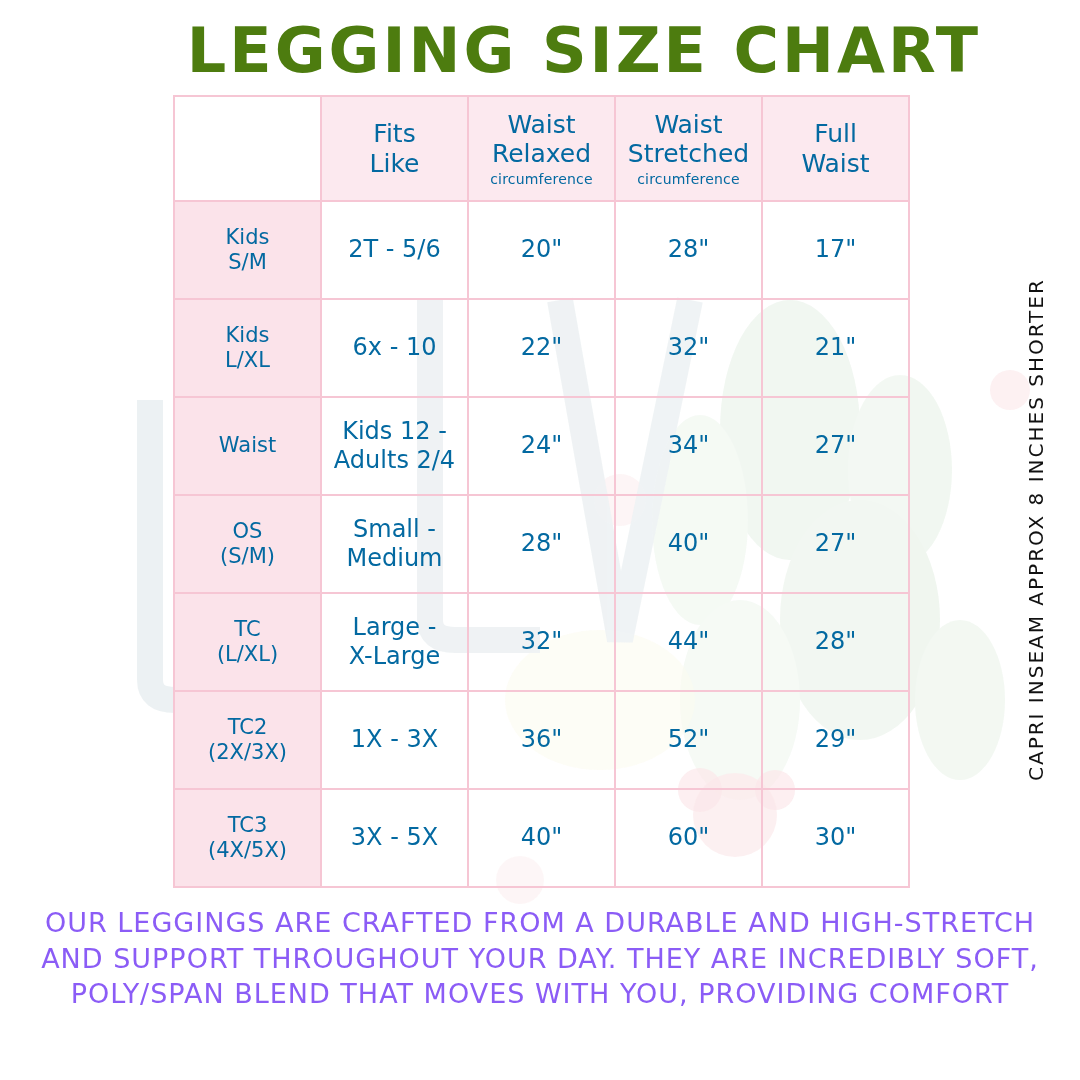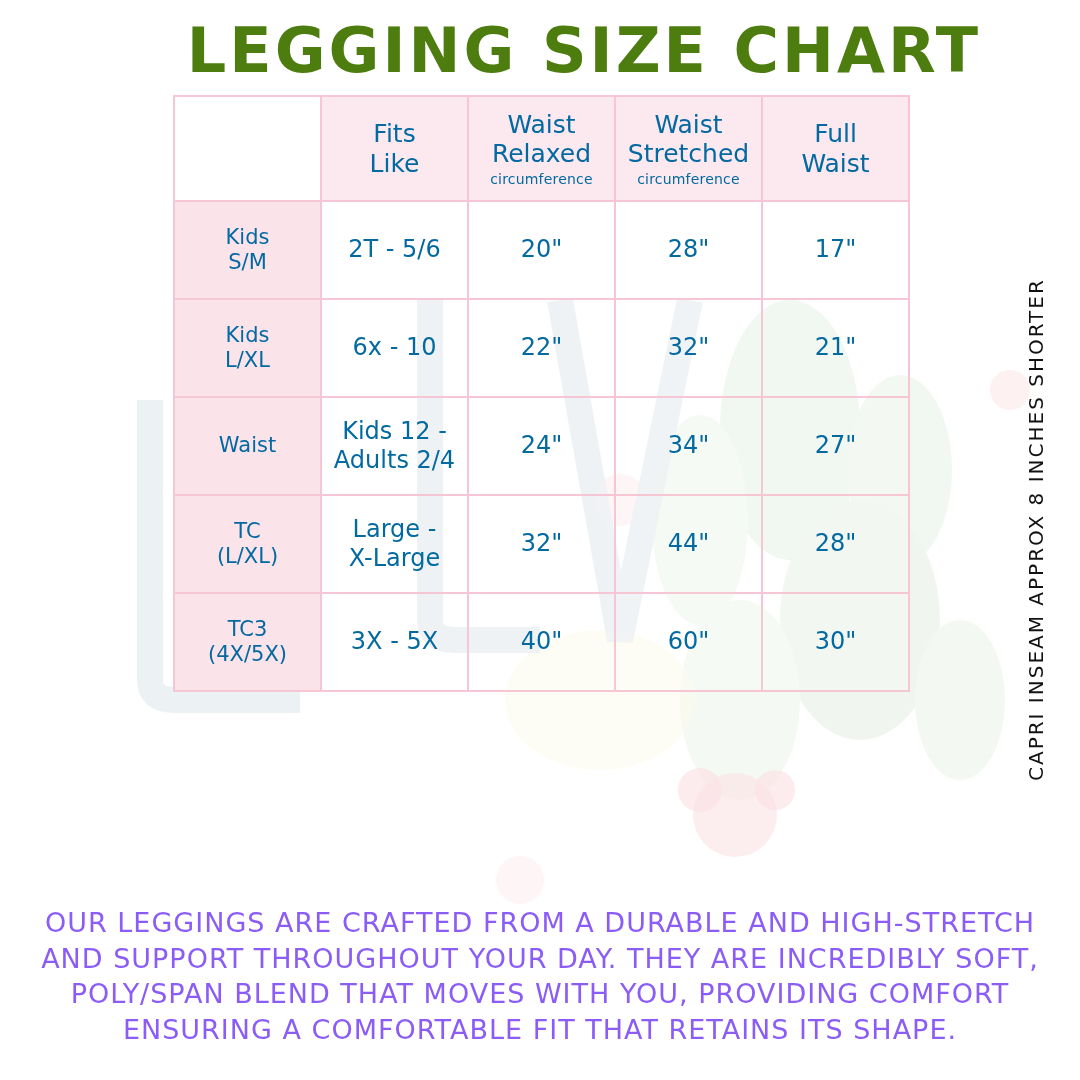--- a/index.html
+++ b/index.html
@@ -236,35 +236,60 @@
         </td>
         <td class="cell">
           <span>Kids 12 -</span><br>
           <span>Adults 2/4</span>
         </td>
         <td class="cell">24"</td>
         <td class="cell">34"</td>
         <td class="cell">27"</td>
       </tr>
 
+      <tr>
+        <td class="rowhead">
+          <span>OS</span>
+          <span class="small">(S/M)</span>
+        </td>
+        <td class="cell">
+          <span>Small -</span><br>
+          <span>Medium</span>
+        </td>
+        <td class="cell">28"</td>
+        <td class="cell">40"</td>
+        <td class="cell">27"</td>
+      </tr>
 
       <tr>
         <td class="rowhead">
           <span>TC</span>
           <span class="small">(L/XL)</span>
         </td>
         <td class="cell">
           <span>Large -</span><br>
           <span>X-Large</span>
         </td>
         <td class="cell">32"</td>
         <td class="cell">44"</td>
         <td class="cell">28"</td>
       </tr>
 
+      <tr>
+        <td class="rowhead">
+          <span>TC2</span>
+          <span class="small">(2X/3X)</span>
+        </td>
+        <td class="cell">
+          <span>1X - 3X</span>
+        </td>
+        <td class="cell">36"</td>
+        <td class="cell">52"</td>
+        <td class="cell">29"</td>
+      </tr>
 
       <tr>
         <td class="rowhead">
           <span>TC3</span>
           <span class="small">(4X/5X)</span>
         </td>
         <td class="cell">
           <span>3X - 5X</span>
         </td>
         <td class="cell">40"</td>
@@ -275,14 +300,13 @@
     </tbody>
   </table>
 </div>
 
 <div id="side-note">CAPRI INSEAM APPROX 8 INCHES SHORTER</div>
 
 <div id="footer">
   <div>OUR LEGGINGS ARE CRAFTED FROM A DURABLE AND HIGH-STRETCH</div>
   <div>AND SUPPORT THROUGHOUT YOUR DAY. THEY ARE INCREDIBLY SOFT,</div>
   <div>POLY/SPAN BLEND THAT MOVES WITH YOU, PROVIDING COMFORT</div>
-  <div>ENSURING A COMFORTABLE FIT THAT RETAINS ITS SHAPE.</div>
 </div>
 
 </body></html>

